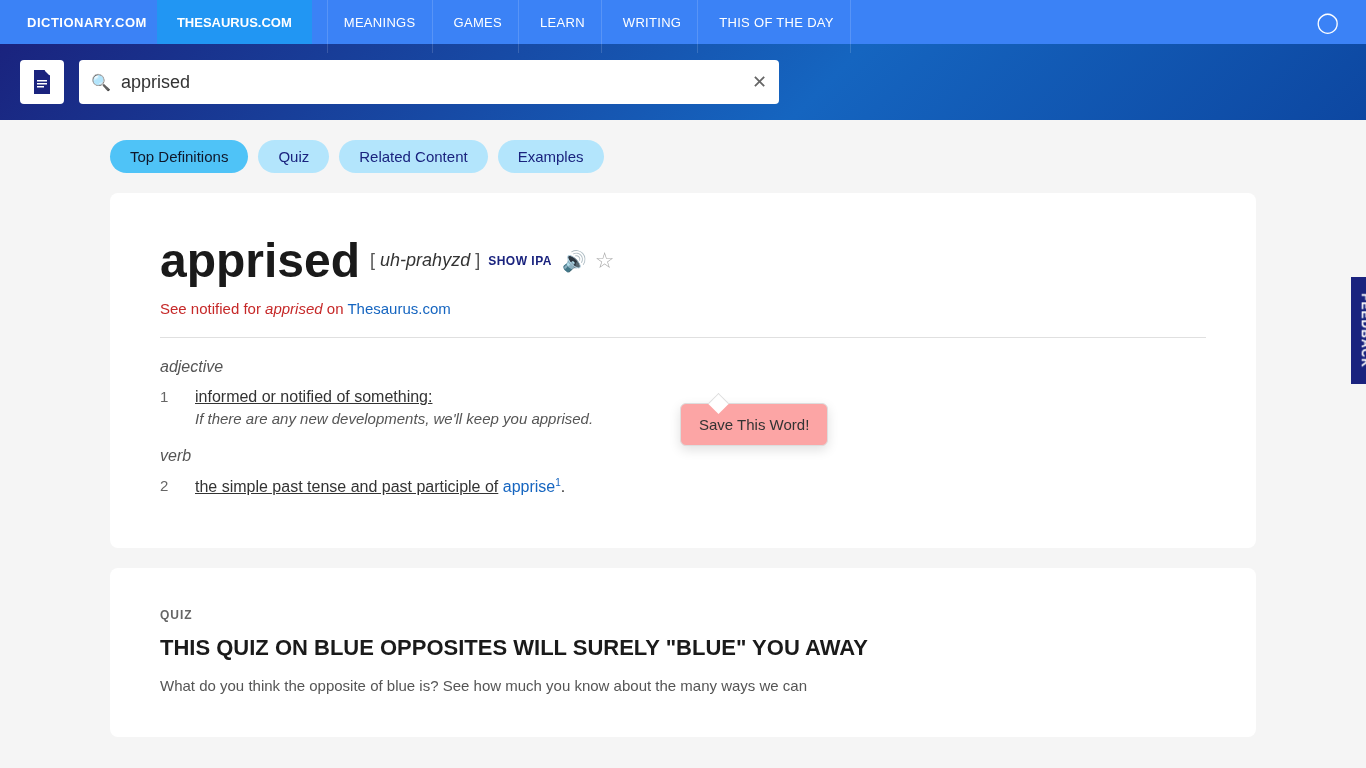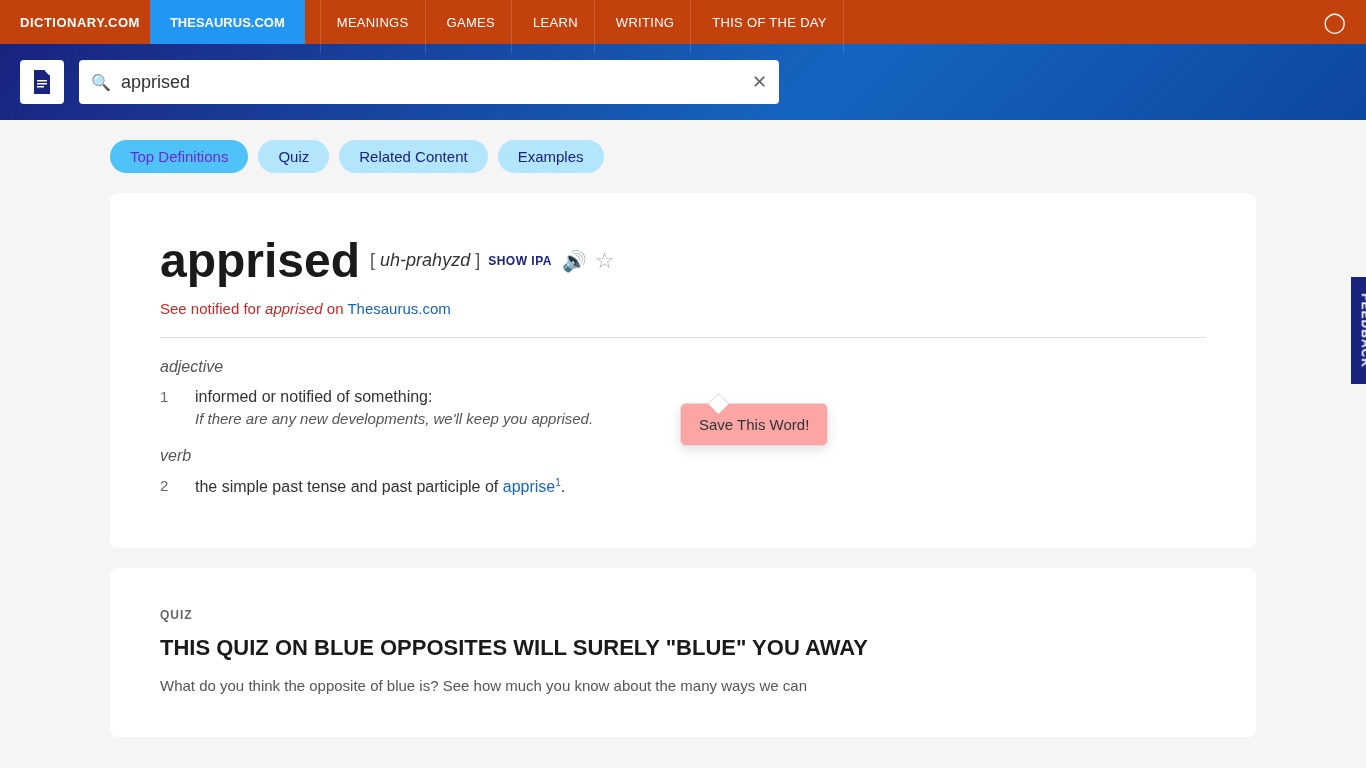--- a/index.html
+++ b/index.html
@@ -1,24 +1,24 @@
 <!DOCTYPE html>
 <html><head>
   <meta charset="utf-8">
   <style>
     * { margin: 0; padding: 0; box-sizing: border-box; }
     body { font-family: -apple-system, BlinkMacSystemFont, 'Segoe UI', Arial, sans-serif; background: #f5f5f5; color: #333; }
 
     
     .top-nav {
-      background: #c2410c;
+      background: #3b82f6;
       display: flex;
       align-items: center;
       height: 44px;
-      padding: 0 20px;
+      padding: 0 27px;
       gap: 0;
     }
     .top-nav .logo-dict {
       color: white;
       font-weight: 700;
       font-size: 13px;
       letter-spacing: 0.5px;
       margin-right: 10px;
       text-transform: uppercase;
     }
@@ -119,21 +119,21 @@
       padding: 8px 20px;
       border-radius: 25px;
       font-size: 15px;
       font-weight: 500;
       cursor: pointer;
       border: none;
       outline: none;
     }
     .tab-pill.active {
       background: #4fc3f7;
-      color: #6d28d9;
+      color: #0f172a;
     }
     .tab-pill.inactive {
       background: #b3e5fc;
       color: #1a237e;
     }
 
     
     .main-content {
       padding: 0 110px;
     }
@@ -216,20 +216,21 @@
       margin-bottom: 12px;
     }
     .def-number {
       color: #666;
       font-size: 15px;
       min-width: 15px;
     }
     .def-text {
       font-size: 16px;
       color: #333;
+      text-decoration: underline;
     }
     .def-example {
       font-style: italic;
       color: #555;
       font-size: 15px;
       margin-top: 4px;
     }
     .def-link {
       color: #1565c0;
       text-decoration: none;

